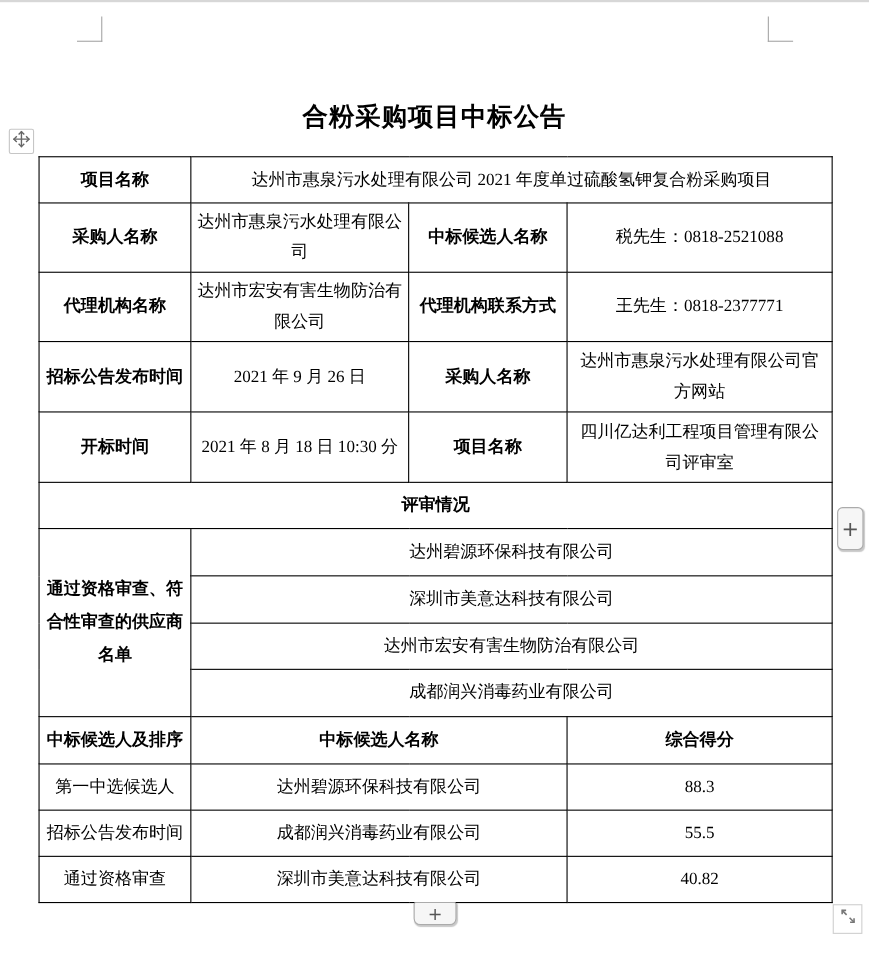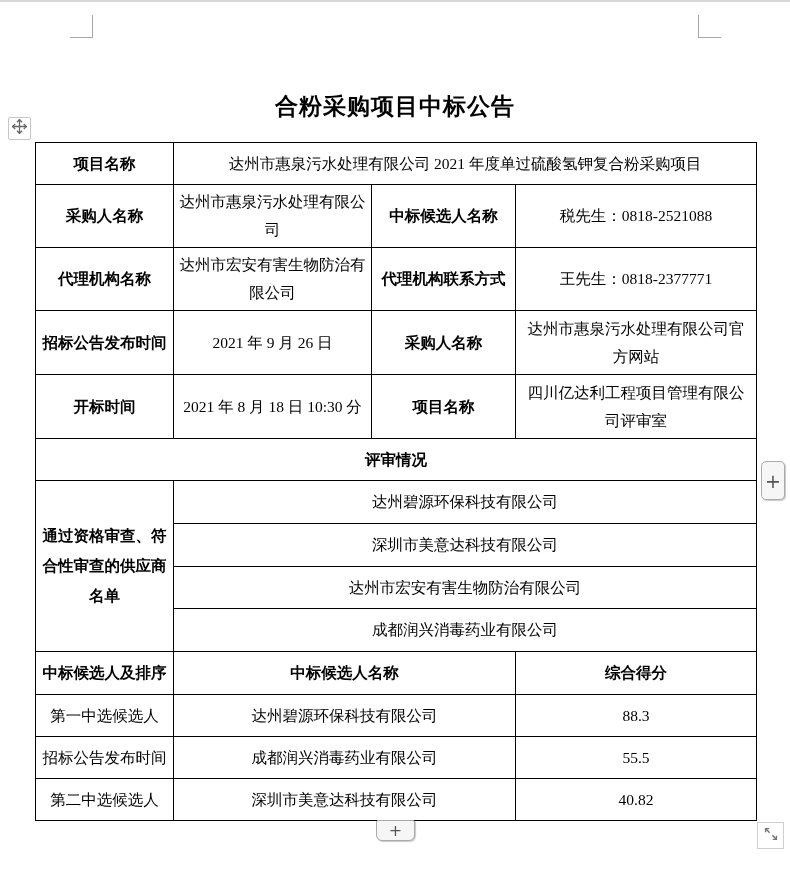--- a/index.html
+++ b/index.html
@@ -153,21 +153,21 @@
       <td>第一中选候选人</td>
       <td colspan="2">达州碧源环保科技有限公司</td>
       <td>88.3</td>
     </tr>
     <tr class="h42">
       <td>招标公告发布时间</td>
       <td colspan="2">成都润兴消毒药业有限公司</td>
       <td>55.5</td>
     </tr>
     <tr class="h42">
-      <td>第二中选候选人</td>
+      <td>通过资格审查</td>
       <td colspan="2">深圳市美意达科技有限公司</td>
       <td>40.82</td>
     </tr>
   </tbody>
     </table>
 
   <div class="btn-plus btn-plus-right">
     <span>+</span>
   </div>
 

